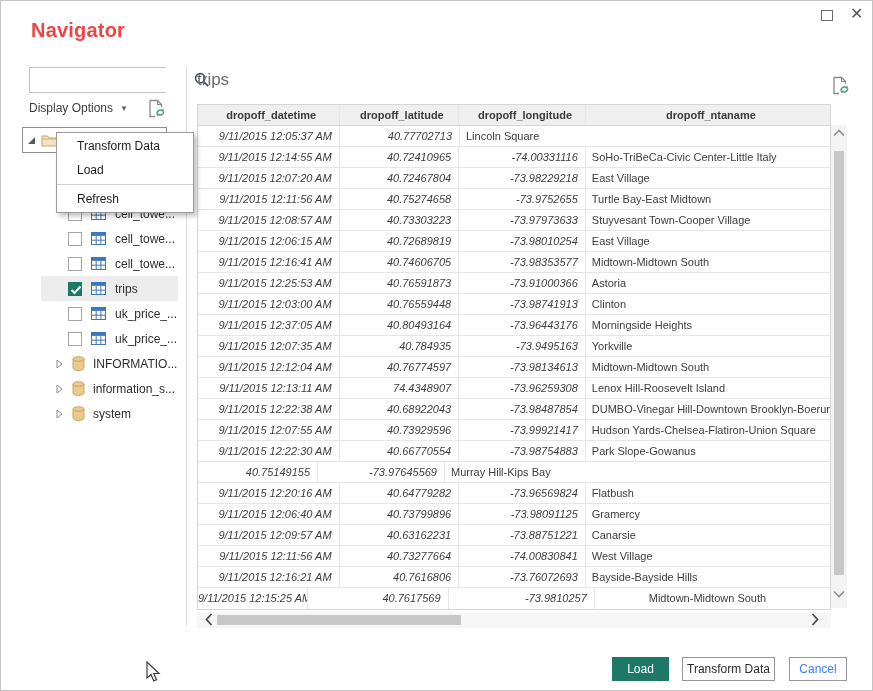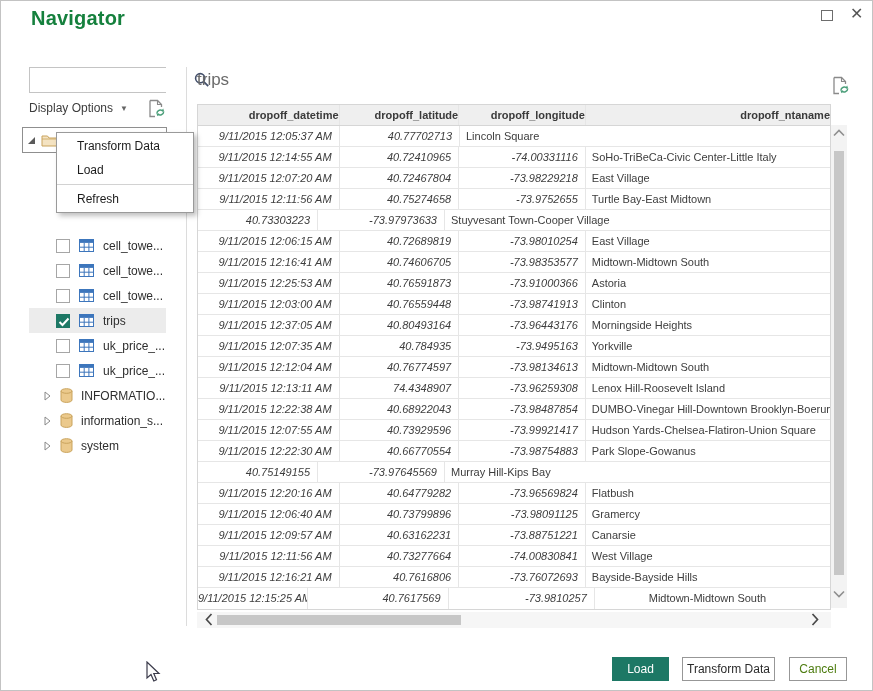--- a/index.html
+++ b/index.html
@@ -3,21 +3,21 @@
 <meta charset="utf-8">
 <style>
   * { margin:0; padding:0; box-sizing:border-box; }
   html,body { width:873px; height:691px; }
   body {
     position:relative; background:#ffffff; overflow:hidden;
     font-family:"Liberation Sans", sans-serif; color:#333;
     border:1px solid #c3c3c3;
   }
   
-  .dlg-title { position:absolute; left:30px; top:6px; font-size:20px; font-weight:700; color:#15803d; letter-spacing:.2px; }
+  .dlg-title { position:absolute; left:30px; top:18px; font-size:20px; font-weight:700; color:#ef4444; letter-spacing:.2px; }
   .win-max { position:absolute; left:820px; top:9px; width:12px; height:11px; border:1px solid #6d6d6d; background:#fff; cursor:default; }
   .win-close { position:absolute; left:849px; top:3px; font-size:16px; color:#555; cursor:default; line-height:20px; }
 
   
   .search-box { position:absolute; left:28px; top:66px; width:137px; height:26px; border:1px solid #c4c4c4; background:#fff; display:flex; align-items:center; }
   .search-box input { flex:1; border:none; outline:none; height:100%; padding:0 4px; font-size:12px; font-family:inherit; }
   .search-icon { width:18px; height:18px; margin-right:4px; flex:0 0 auto; }
 
   .display-options { position:absolute; left:28px; top:100px; font-size:12px; color:#3d3d3d; display:flex; align-items:center; cursor:default; }
   .display-options .caret { font-size:8px; color:#666; margin-left:7px; }
@@ -25,21 +25,21 @@
   .doc-refresh.sidebar-pos { left:147px; top:98px; }
   .doc-refresh.preview-pos { left:831px; top:75px; }
 
   .pane-divider { position:absolute; left:185px; top:66px; width:1px; height:559px; background:#dcdcdc; }
 
   
   .root-node { position:absolute; left:21px; top:126px; width:145px; height:26px; border:1px solid #8f8f8f; display:flex; align-items:center; padding-left:4px; background:#fff; z-index:1; }
   .root-node .tri-expanded { width:9px; height:9px; margin-right:5px; }
   .folder-icon { width:17px; height:13px; }
 
-  .tree { position:absolute; left:0; top:200px; width:185px; z-index:0;margin-top:32px; }
+  .tree { position:absolute; left:12px; top:200px; width:185px; z-index:0; }
   .tree-row { height:25px; display:flex; align-items:center; font-size:12px; color:#2e2e2e; cursor:default; }
   .tree-row.table-row-item { margin-left:28px; width:137px; padding-left:27px; }
   .tree-row.db-row-item { margin-left:28px; width:137px; padding-left:15px; }
   .tree-row.selected { background:#ececec; }
   .cb { width:14px; height:14px; border:1px solid #a6a6a6; background:#fff; margin-right:9px; flex:0 0 auto; position:relative; }
   .cb.checked { background:#1D7865; border-color:#1D7865; }
   .cb.checked svg { position:absolute; left:1px; top:2px; }
   .tbl-icon { width:15px; height:13px; margin-right:9px; flex:0 0 auto; }
   .tri-collapsed { width:7px; height:10px; margin-right:9px; flex:0 0 auto; }
   .db-icon { width:13px; height:15px; margin-right:8px; flex:0 0 auto; }
@@ -49,21 +49,21 @@
   .context-menu { position:absolute; left:55px; top:131px; width:138px; background:#fff; border:1px solid #9a9a9a; box-shadow:3px 3px 5px rgba(0,0,0,.25); z-index:10; padding:1px 0; }
   .menu-item { height:24px; line-height:24px; padding-left:20px; font-size:12px; color:#1c1c1c; cursor:default; }
   .menu-sep { border-top:1px solid #d2d2d2; margin:2px 0; }
 
   
   .preview-title { position:absolute; left:196px; top:69px; font-size:17px; color:#6b6b6b; }
 
   .preview-table { position:absolute; left:196px; top:103px; width:634px; border:1px solid #d6d6d6; background:#fff; }
   .pt-row { display:flex; height:21px; }
   .pt-head { background:#efefef; border-bottom:1px solid #d6d6d6; }
-  .pt-head .pt-cell { font-weight:700; color:#3a3a3a; font-style:normal; text-align:right; padding:0 0 0 6px; }
+  .pt-head .pt-cell { font-weight:700; color:#3a3a3a; font-style:normal; text-align:center; padding:0 0 0 6px; }
   .pt-cell { font-size:11px; line-height:20px; border-right:1px solid #e6e6e6; white-space:nowrap; overflow:hidden; color:#3d3d3d; }
   .pt-cell:last-child { border-right:none; }
   .c0 { width:142px; } .c1 { width:120px; } .c2 { width:127px; } .c3 { width:245px; }
   .pt-body .pt-row { border-bottom:1px solid #e6e6e6; }
   .pt-body .pt-row:last-child { border-bottom:none;gap:48px; }
   .pt-body .num { font-style:italic; text-align:right; padding-right:7px; }
   .pt-body .txt { padding-left:6px; }
 
   
   .v-scroll { position:absolute; left:830px; top:124px; width:16px; height:483px; background:#f3f3f3; }
@@ -71,21 +71,21 @@
   .scroll-arrow { position:absolute; color:#8f8f8f; }
   .v-up { left:2px; top:4px; } .v-down { left:2px; top:465px; }
   .h-scroll { position:absolute; left:196px; top:611px; width:634px; height:16px; background:#f6f6f6; }
   .h-thumb { position:absolute; left:20px; top:3px; width:244px; height:10px; background:#c7c7c7; }
   .h-left { left:8px; top:1px; color:#4a4a4a; } .h-right { left:614px; top:1px; color:#4a4a4a; }
 
   
   .btn { position:absolute; top:656px; height:24px; font-size:12px; font-family:inherit; text-align:center; cursor:default; line-height:22px; }
   .btn-load { left:611px; width:57px; background:#1D7865; color:#fff; border:1px solid #1D7865; }
   .btn-transform { left:681px; width:93px; background:#fff; color:#2b2b2b; border:1px solid #979797; }
-  .btn-cancel { left:788px; width:58px; background:#fff; color:#4d7c0f; border:1px solid #979797; }
+  .btn-cancel { left:788px; width:58px; background:#fff; color:#3b82f6; border:1px solid #979797; }
 
   .mouse-cursor { position:absolute; left:145px; top:660px; z-index:20; }
 </style>
 </head>
 <body>
 
 <div class="dlg-title">Navigator</div>
 <div class="win-max"></div>
 <div class="win-close">✕</div>
 
@@ -275,20 +275,21 @@
         <div class="pt-cell c2 num">-73.98229218</div>
         <div class="pt-cell c3 txt">East Village</div>
       </div>
       <div class="pt-row">
         <div class="pt-cell c0 num">9/11/2015 12:11:56 AM</div>
         <div class="pt-cell c1 num">40.75274658</div>
         <div class="pt-cell c2 num">-73.9752655</div>
         <div class="pt-cell c3 txt">Turtle Bay-East Midtown</div>
       </div>
       <div class="pt-row">
+        <div class="pt-cell c0 num">9/11/2015 12:08:57 AM</div>
         <div class="pt-cell c1 num">40.73303223</div>
         <div class="pt-cell c2 num">-73.97973633</div>
         <div class="pt-cell c3 txt">Stuyvesant Town-Cooper Village</div>
       </div>
       <div class="pt-row">
         <div class="pt-cell c0 num">9/11/2015 12:06:15 AM</div>
         <div class="pt-cell c1 num">40.72689819</div>
         <div class="pt-cell c2 num">-73.98010254</div>
         <div class="pt-cell c3 txt">East Village</div>
       </div>

